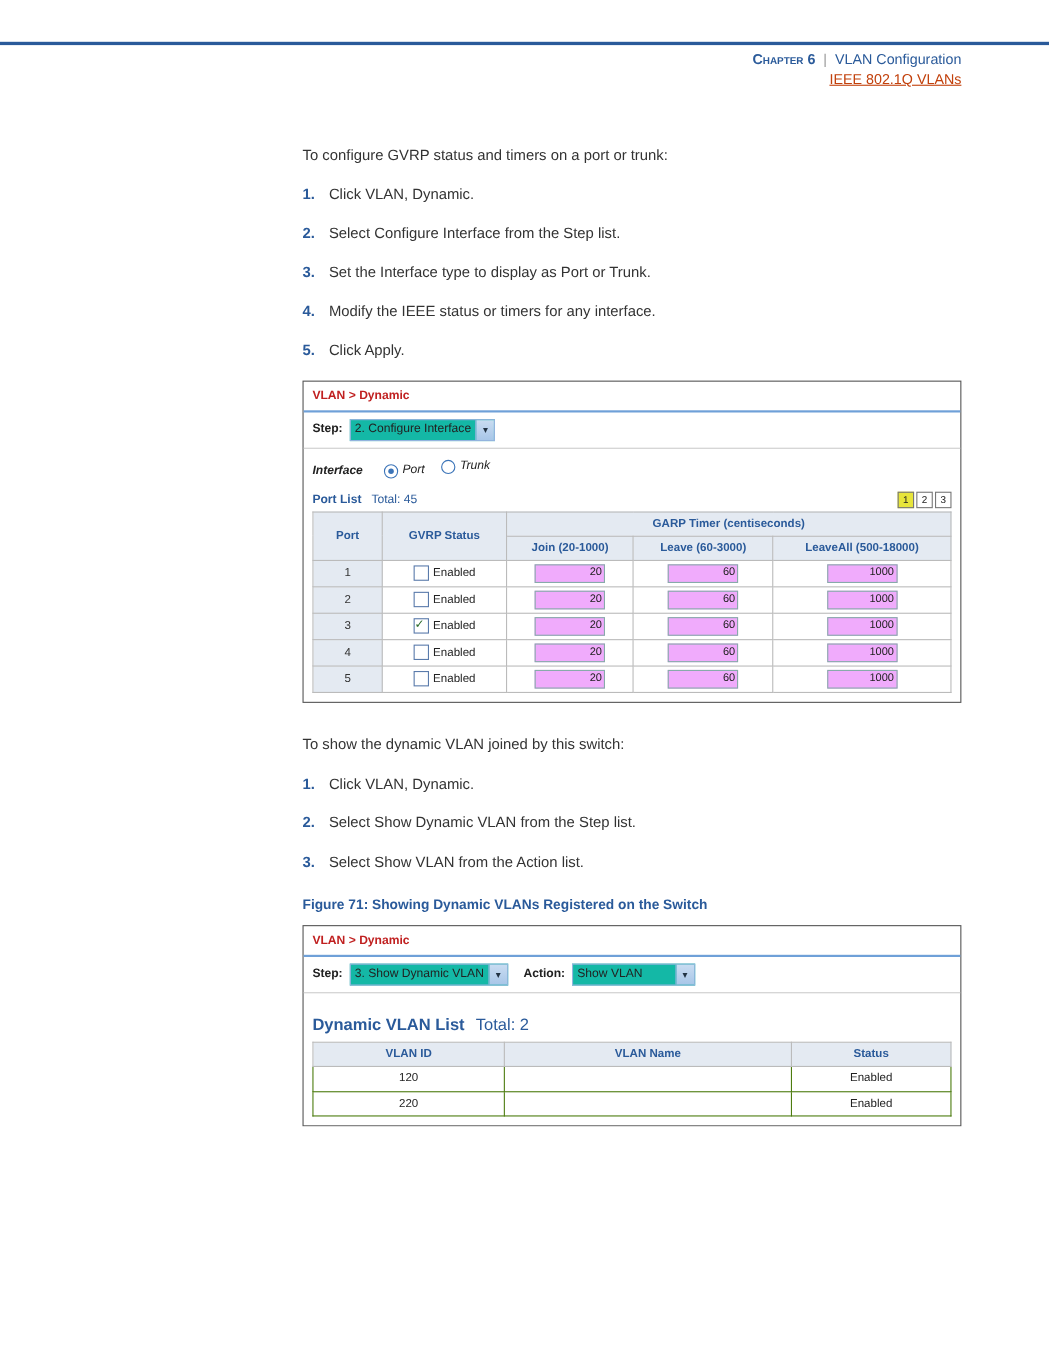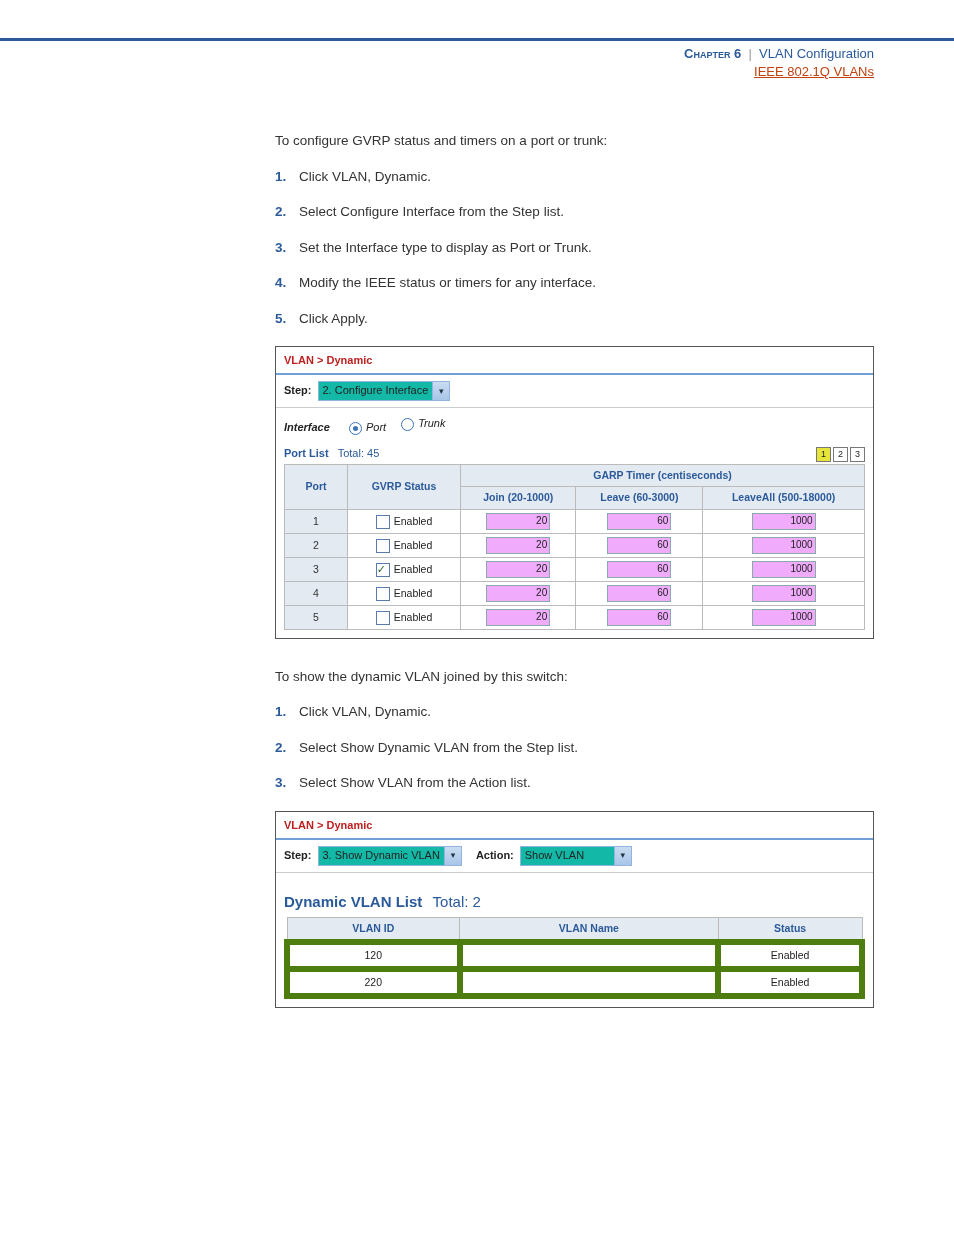--- a/index.html
+++ b/index.html
@@ -196,21 +196,21 @@
   }
   .tbl2 th {
     background: #e4eaf2;
     border: 1px solid #bbb;
     color: #2a5a9a;
     font-weight: bold;
     padding: 3px 6px;
     text-align: center;
   }
   .tbl2 td {
-    border: 6px solid #4d7c0f;
+    border: 1px solid #4d7c0f;
     padding: 3px 6px;
     text-align: center;
   }
   .dynlist-title {
     color: #2a5a9a;
     font-weight: bold;
     font-size: 15px;
     margin-top: 10px;
   }
   .dynlist-title .tot2 {
@@ -329,20 +329,21 @@
   </div>
 
   <div class="para" style="margin-top:28px;">To show the dynamic VLAN joined by this switch:</div>
 
   <ol class="steps" id="steps2">
       <li><span class="num">1.</span><span>Click VLAN, Dynamic.</span></li>
       <li><span class="num">2.</span><span>Select Show Dynamic VLAN from the Step list.</span></li>
       <li><span class="num">3.</span><span>Select Show VLAN from the Action list.</span></li>
     </ol>
 
+  <div class="figcap">Figure 71:  Showing Dynamic VLANs Registered on the Switch</div>
 
   <div class="ss-panel">
     <div class="ss-breadcrumb">VLAN &gt; Dynamic</div>
     <div class="ss-steprow">
       <span class="ss-label">Step:</span>
       <span class="ss-select">
         <span class="selval">3. Show Dynamic VLAN</span>
         <span class="carret">▾</span>
       </span>
       <span class="ss-label" style="margin-left:8px;">Action:</span>

